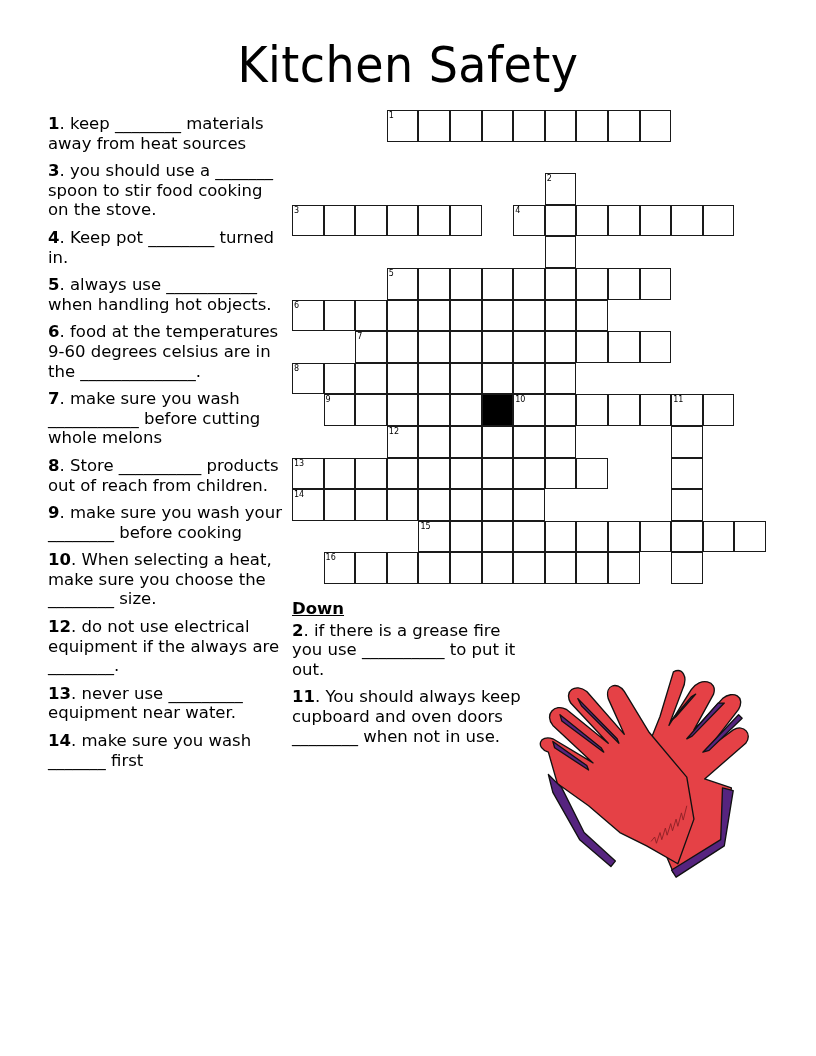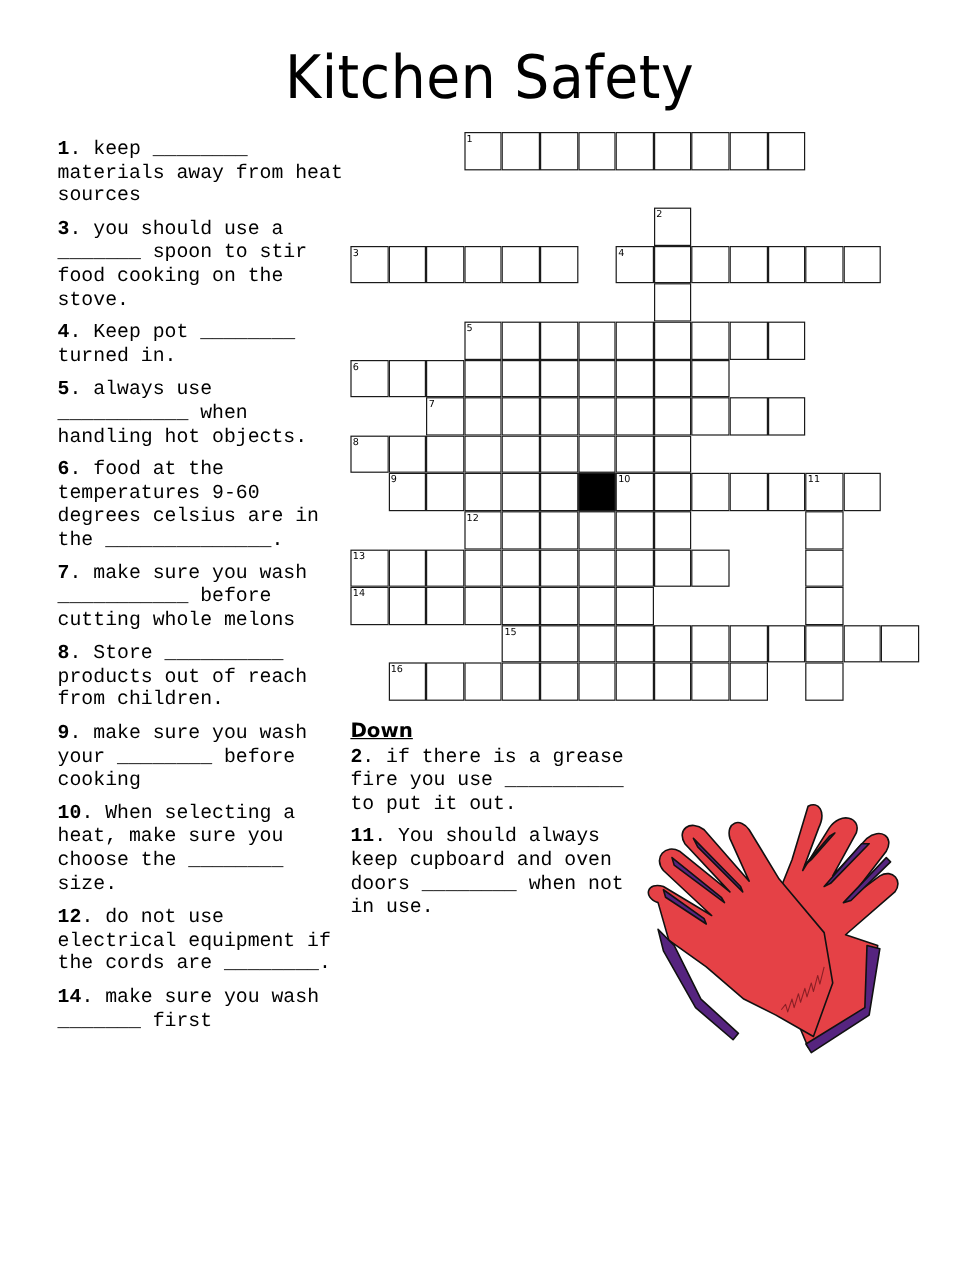--- a/index.html
+++ b/index.html
@@ -3,21 +3,21 @@
 <meta charset="utf-8">
 <style>
   html, body { margin: 0; padding: 0; background: #ffffff; }
   body { width: 816px; height: 1056px; position: relative; overflow: hidden;
          font-family: "DejaVu Sans", sans-serif; color: #000; }
   .title { position: absolute; top: 36px; left: 0; width: 816px; text-align: center;
            font-size: 50px; font-family: "DejaVu Sans", sans-serif; font-weight: normal;
            letter-spacing: 0.5px; margin: 0; transform: scaleX(0.92); }
   .clues { position: absolute; font-size: 16.5px; line-height: 19.6px; }
   .clues .heading { font-weight: bold; text-decoration: underline; font-size: 16.5px; margin: 0 0 2px 0; }
-  .clue { margin: 0 0 8px 0; font-family: Liberation Mono, monospace; }
+  .clue { margin: 0 0 8px 0; }
   .clue .num { font-weight: bold; }
   #col-left { left: 48px; top: 114px; width: 238px; }
   #col-mid { left: 292px; top: 599px; width: 232px; }
   .grid { position: absolute; left: 0; top: 0; }
   .cell { position: absolute; width: 31.6px; height: 31.6px; box-sizing: border-box;
           border: 1.8px solid #1a1a1a; background: #fff; }
   .cell.black { background: #000; }
   .cell .n { position: absolute; left: 1px; top: 0px; font-size: 8px; line-height: 9px;
              font-family: "DejaVu Sans", sans-serif; }
   #gloves { position: absolute; left: 535px; top: 652px; }
@@ -30,21 +30,22 @@
 <div class="clues" id="col-left">
   <div class="clue"><span class="num">1</span><span>. keep ________ materials away from heat sources</span></div>
   <div class="clue"><span class="num">3</span><span>. you should use a _______ spoon to stir food cooking on the stove.</span></div>
   <div class="clue"><span class="num">4</span><span>. Keep pot ________ turned in.</span></div>
   <div class="clue"><span class="num">5</span><span>. always use ___________ when handling hot objects.</span></div>
   <div class="clue"><span class="num">6</span><span>. food at the temperatures 9-60 degrees celsius are in the ______________.</span></div>
   <div class="clue"><span class="num">7</span><span>. make sure you wash ___________ before cutting whole melons</span></div>
   <div class="clue"><span class="num">8</span><span>. Store __________ products out of reach from children.</span></div>
   <div class="clue"><span class="num">9</span><span>. make sure you wash your ________ before cooking</span></div>
   <div class="clue"><span class="num">10</span><span>. When selecting a heat, make sure you choose the ________ size.</span></div>
-  <div class="clue"><span class="num">12</span><span>. do not use electrical equipment if the cords are ________.</span></div>
+  <div class="clue"><span class="num">12</span><span>. do not use electrical equipment if the always are ________.</span></div>
+  <div class="clue"><span class="num">13</span><span>. never use _________ equipment near water.</span></div>
   <div class="clue"><span class="num">14</span><span>. make sure you wash _______ first</span></div>
 </div>
 
 <div class="clues" id="col-mid">
   <div class="heading">Down</div>
   <div class="clue"><span class="num">2</span><span>. if there is a grease fire you use __________ to put it out.</span></div>
   <div class="clue"><span class="num">11</span><span>. You should always keep cupboard and oven doors ________ when not in use.</span></div>
 </div>
 
 <div class="grid" id="grid">

